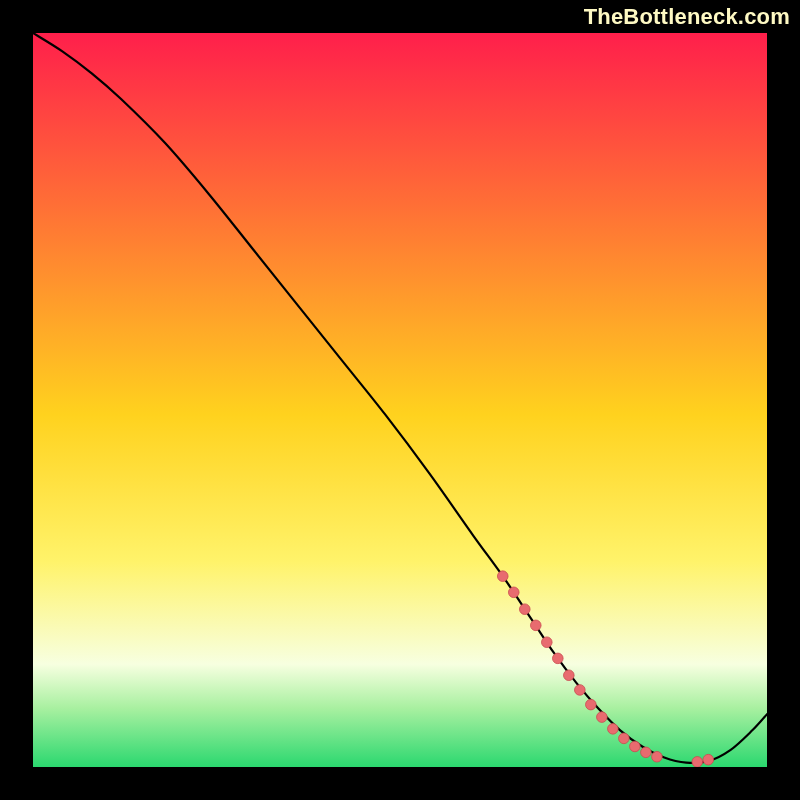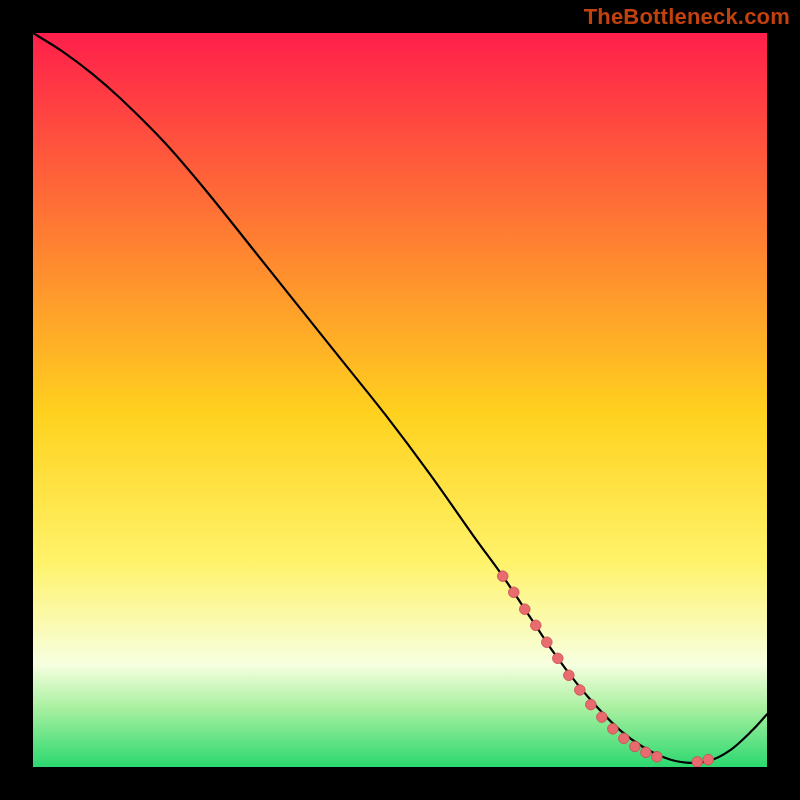--- a/index.html
+++ b/index.html
@@ -14,21 +14,21 @@
   .frame {
     position: relative;
     width: 800px;
     height: 800px;
     background: #000;
   }
   .watermark {
     position: absolute;
     top: 4px;
     right: 10px;
-    color: #c2410c;
+    color: #fef9c3;
     font-size: 22px;
     font-weight: 600;
     letter-spacing: 0.2px;
     user-select: none;
     text-align: right;
   }
   .plot-rect {
     position: absolute;
     left: 33px;
     top: 33px;

